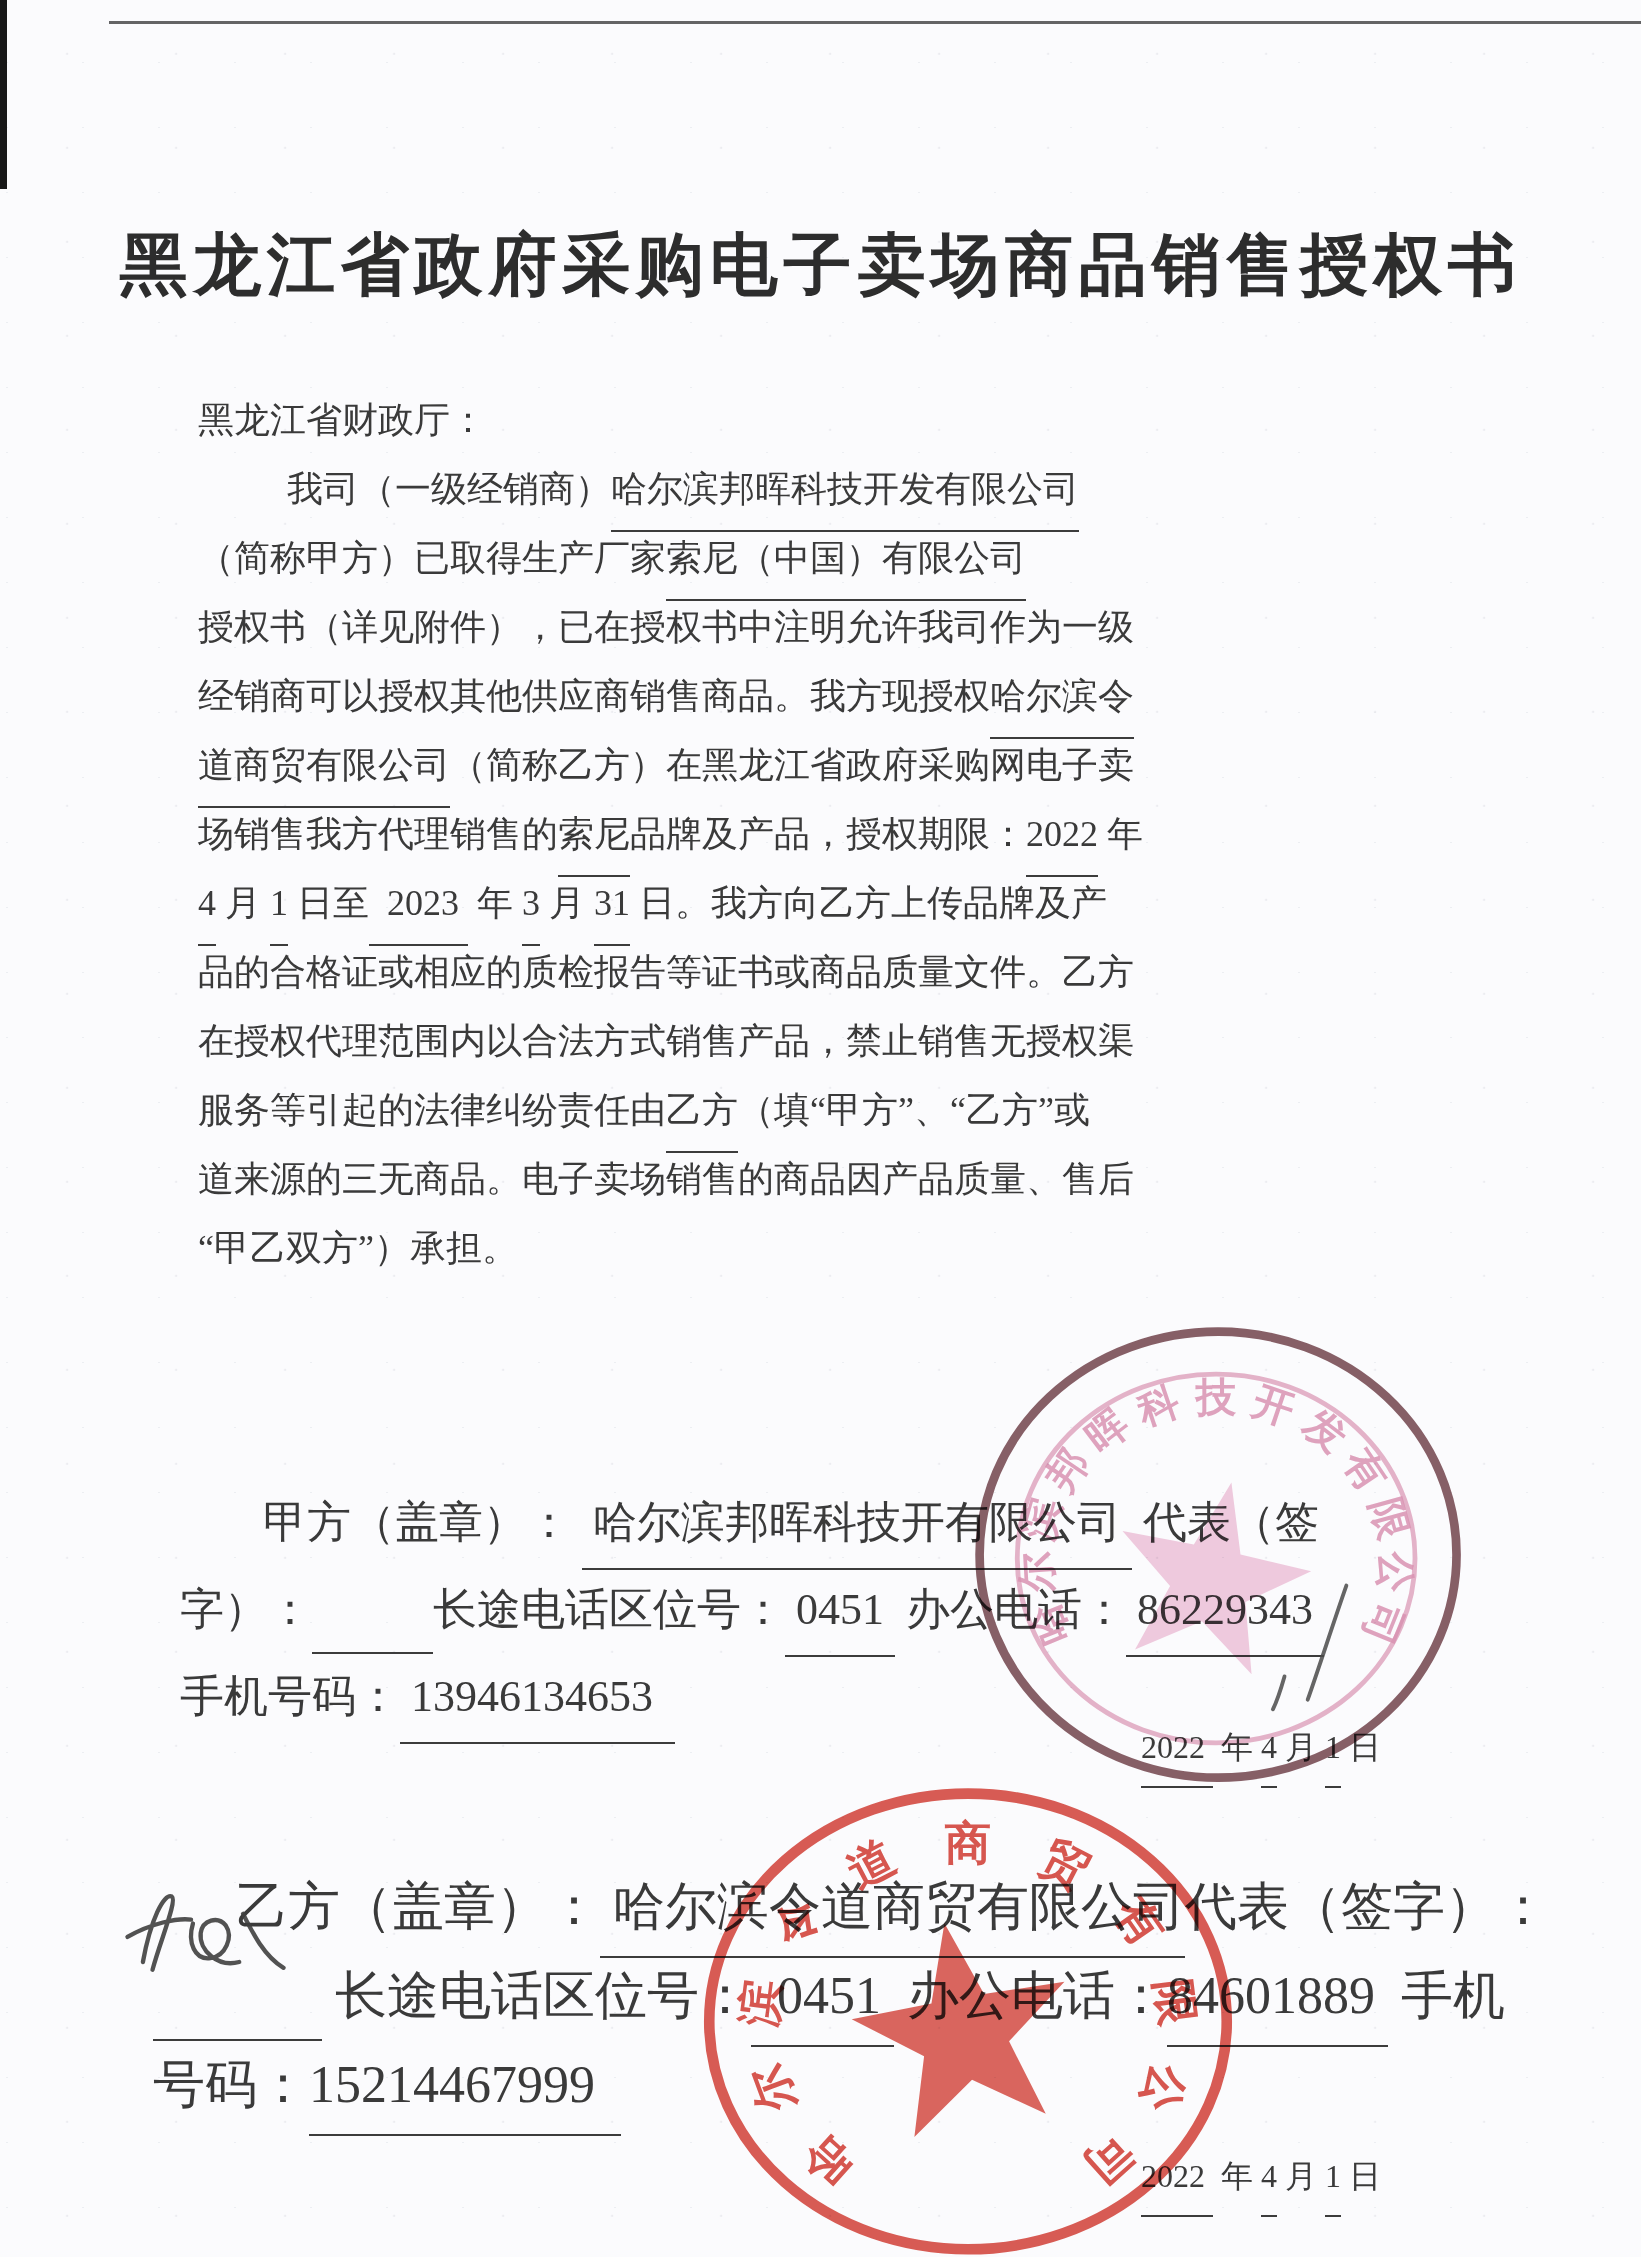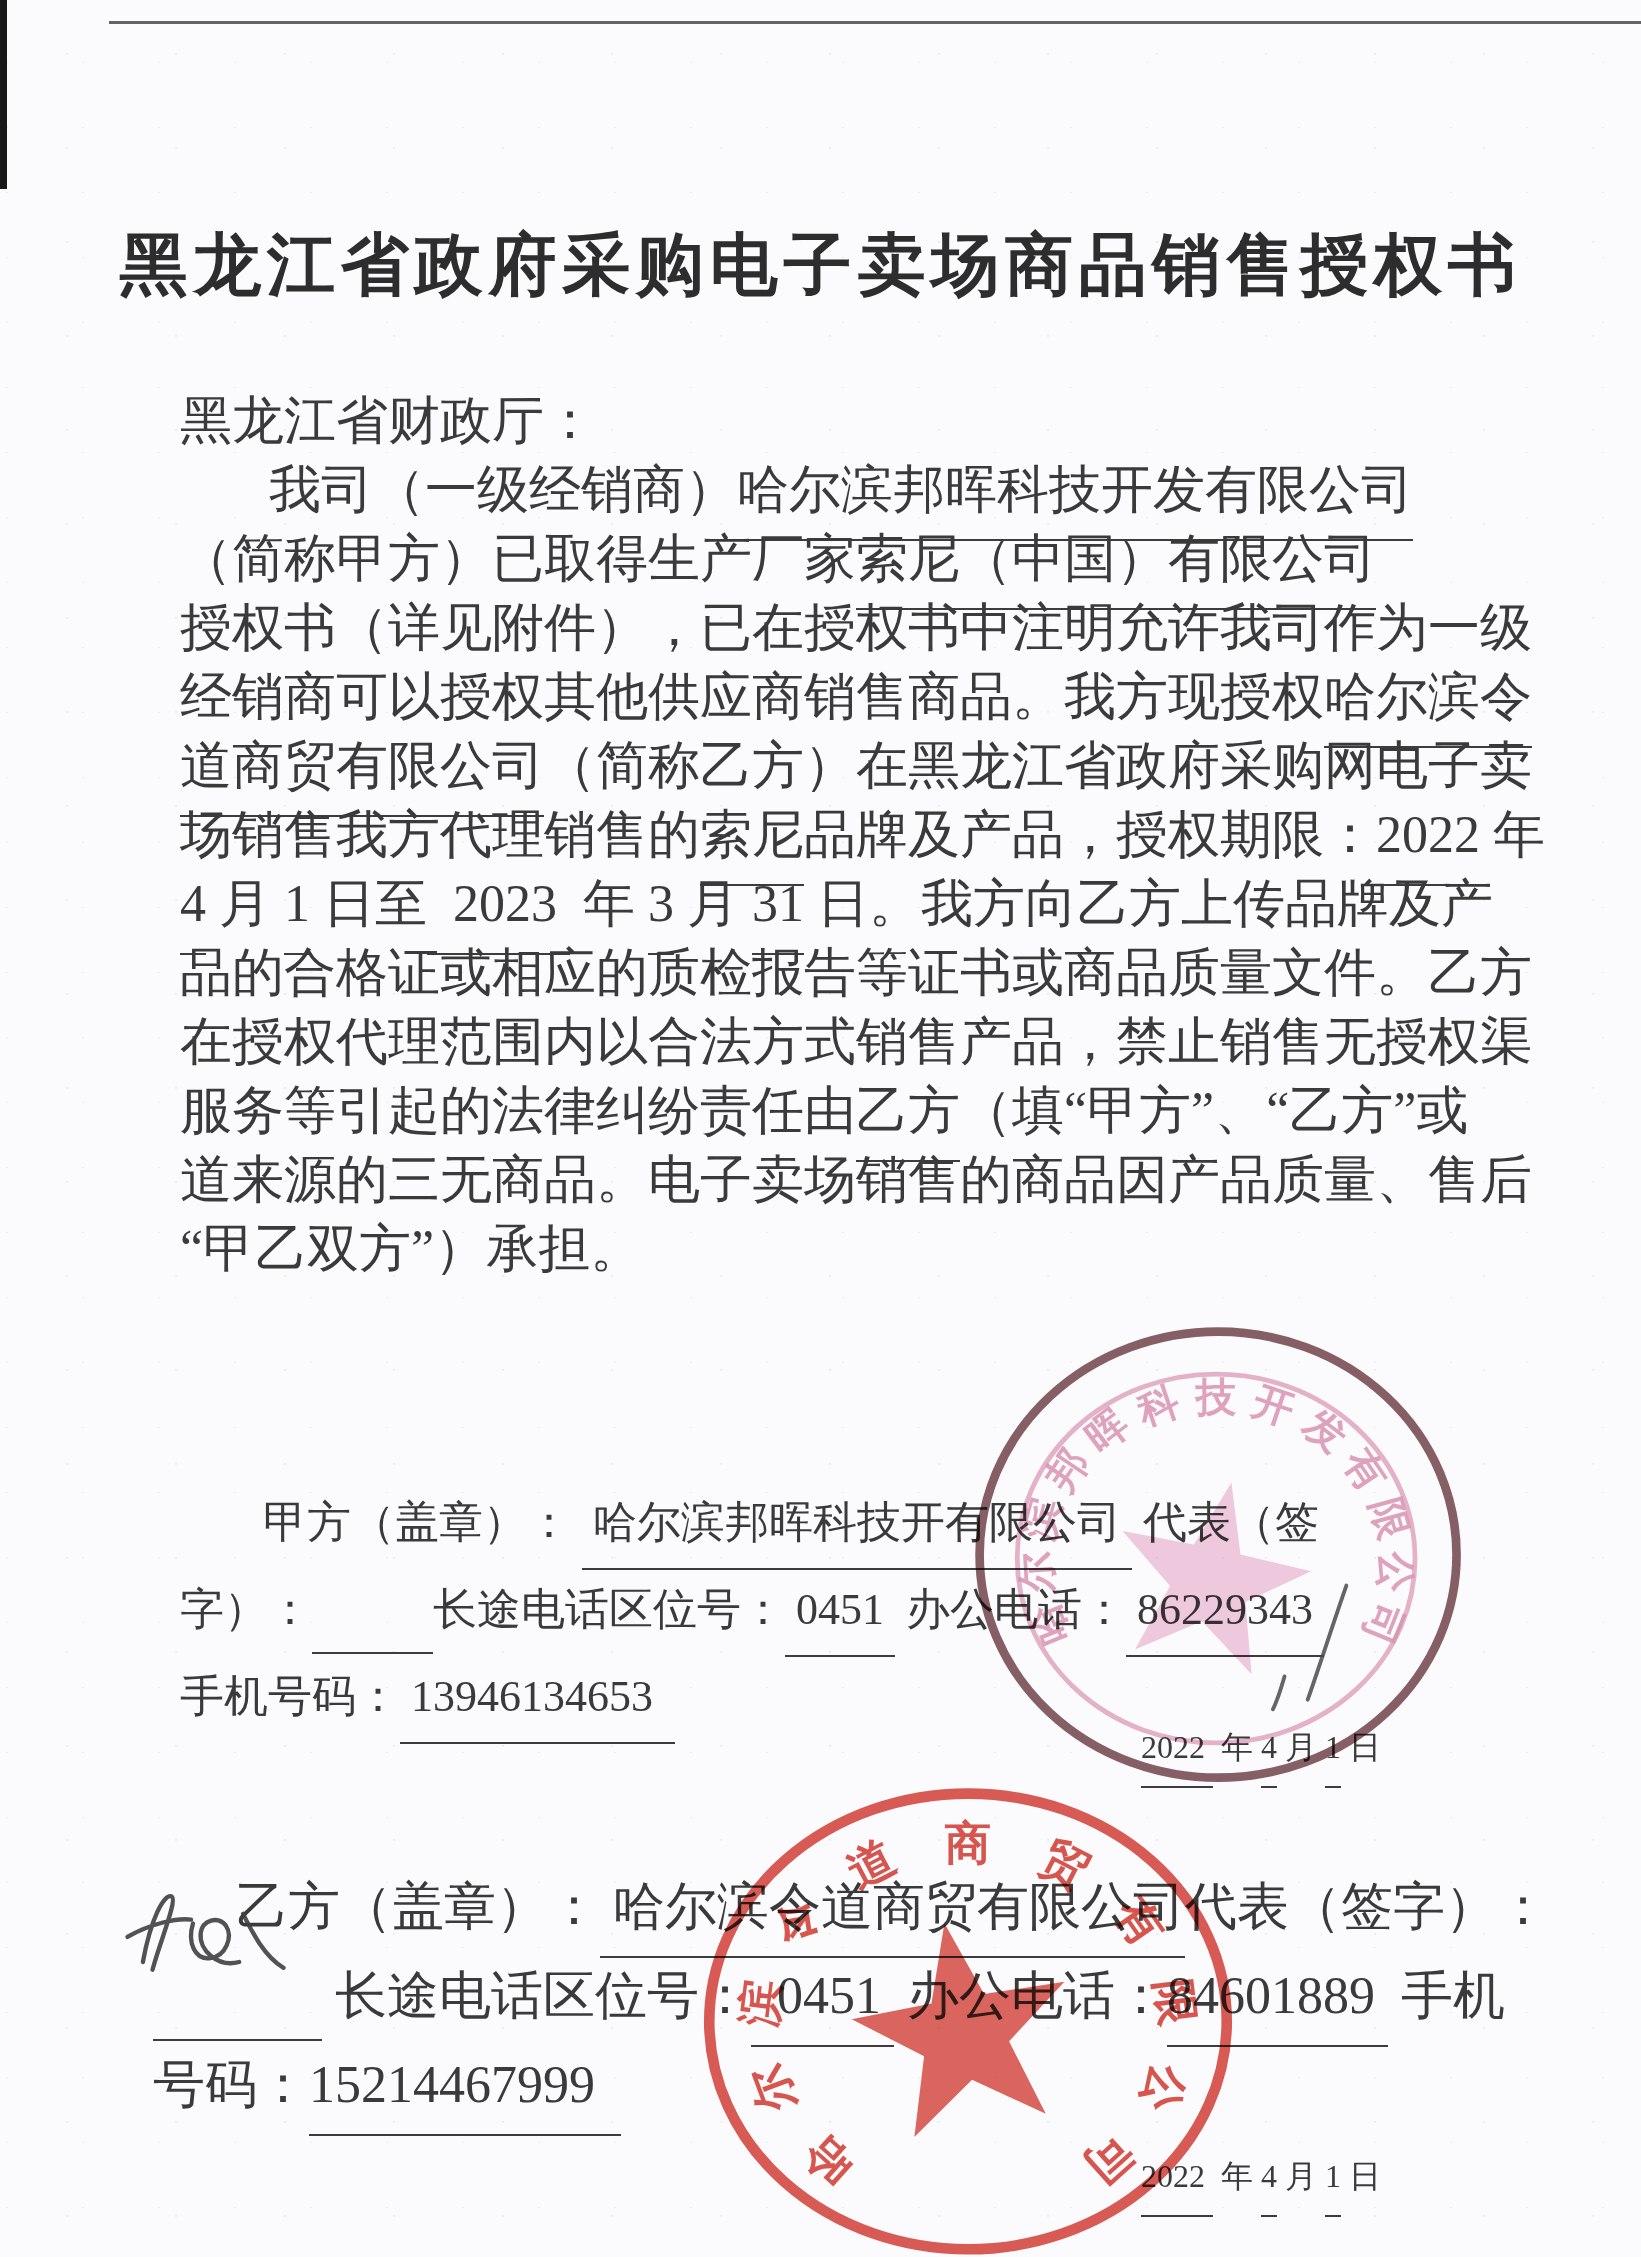--- a/index.html
+++ b/index.html
@@ -20,21 +20,21 @@
   .edge-top{position:absolute;left:109px;top:21px;width:1532px;height:2.9px;background:#3e3e3e;opacity:.8;}
   
   .title{
     position:absolute;left:0;top:220px;width:1641px;text-align:center;
     font-family:"Liberation Sans","DejaVu Sans",sans-serif;
     font-size:68px;font-weight:700;letter-spacing:5.8px;color:#2d2d2d;
   }
   
   .txblock{position:absolute;}
   .body-block{left:180px;top:386px;width:1294px;}
-  .body-block .txline{height:69px;line-height:69px;font-size:52px;white-space:pre;}
+  .body-block .txline{height:69px;line-height:69px;font-size:36px;white-space:pre;margin-left:18px;}
   .pa-block{left:180px;top:1479px;width:1352px;}
   .pa-block .txline{height:87px;line-height:87px;font-size:44px;white-space:pre;}
   .pb-block{left:153px;top:1862px;width:1371px;}
   .pb-block .txline{height:89px;line-height:89px;font-size:52px;white-space:pre;}
   .ind{padding-left:89px;}
   .pa-block .ind,.pb-block .ind{padding-left:83px;}
   .u{border-bottom:2.9px solid #3c3c3c;padding-bottom:21px;}
   .blank{display:inline-block;height:44px;vertical-align:bottom;}
   .dateline{position:absolute;font-size:32px;white-space:pre;}
   .date-a{left:1141px;top:1726px;}

